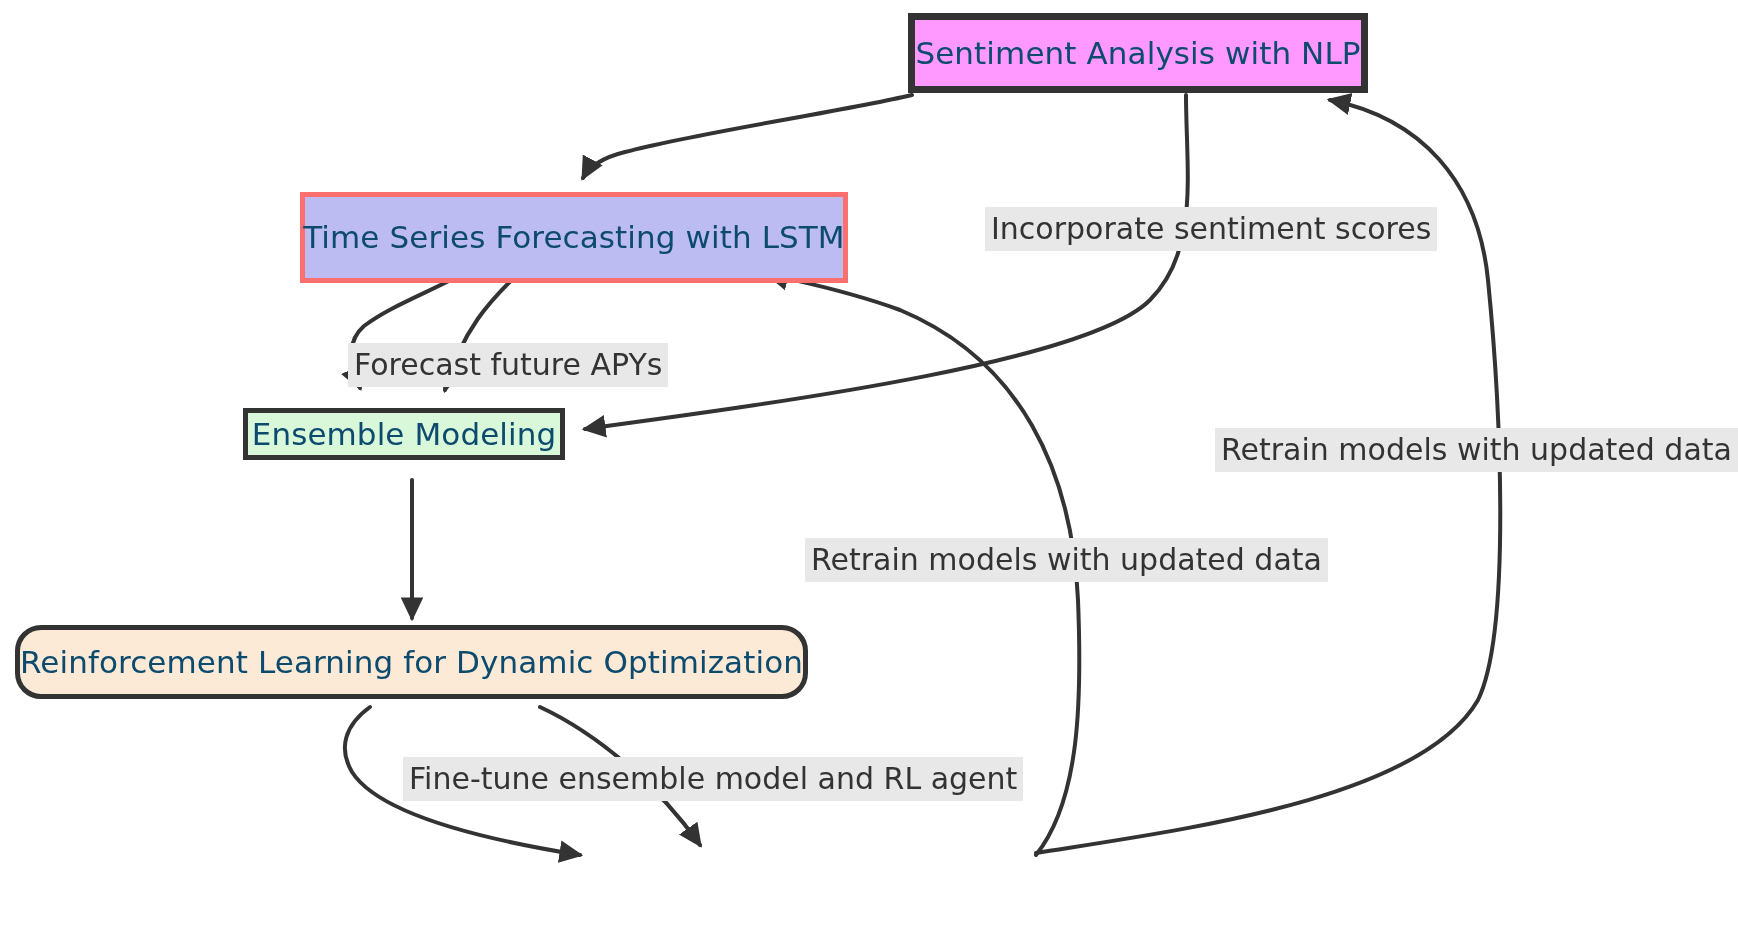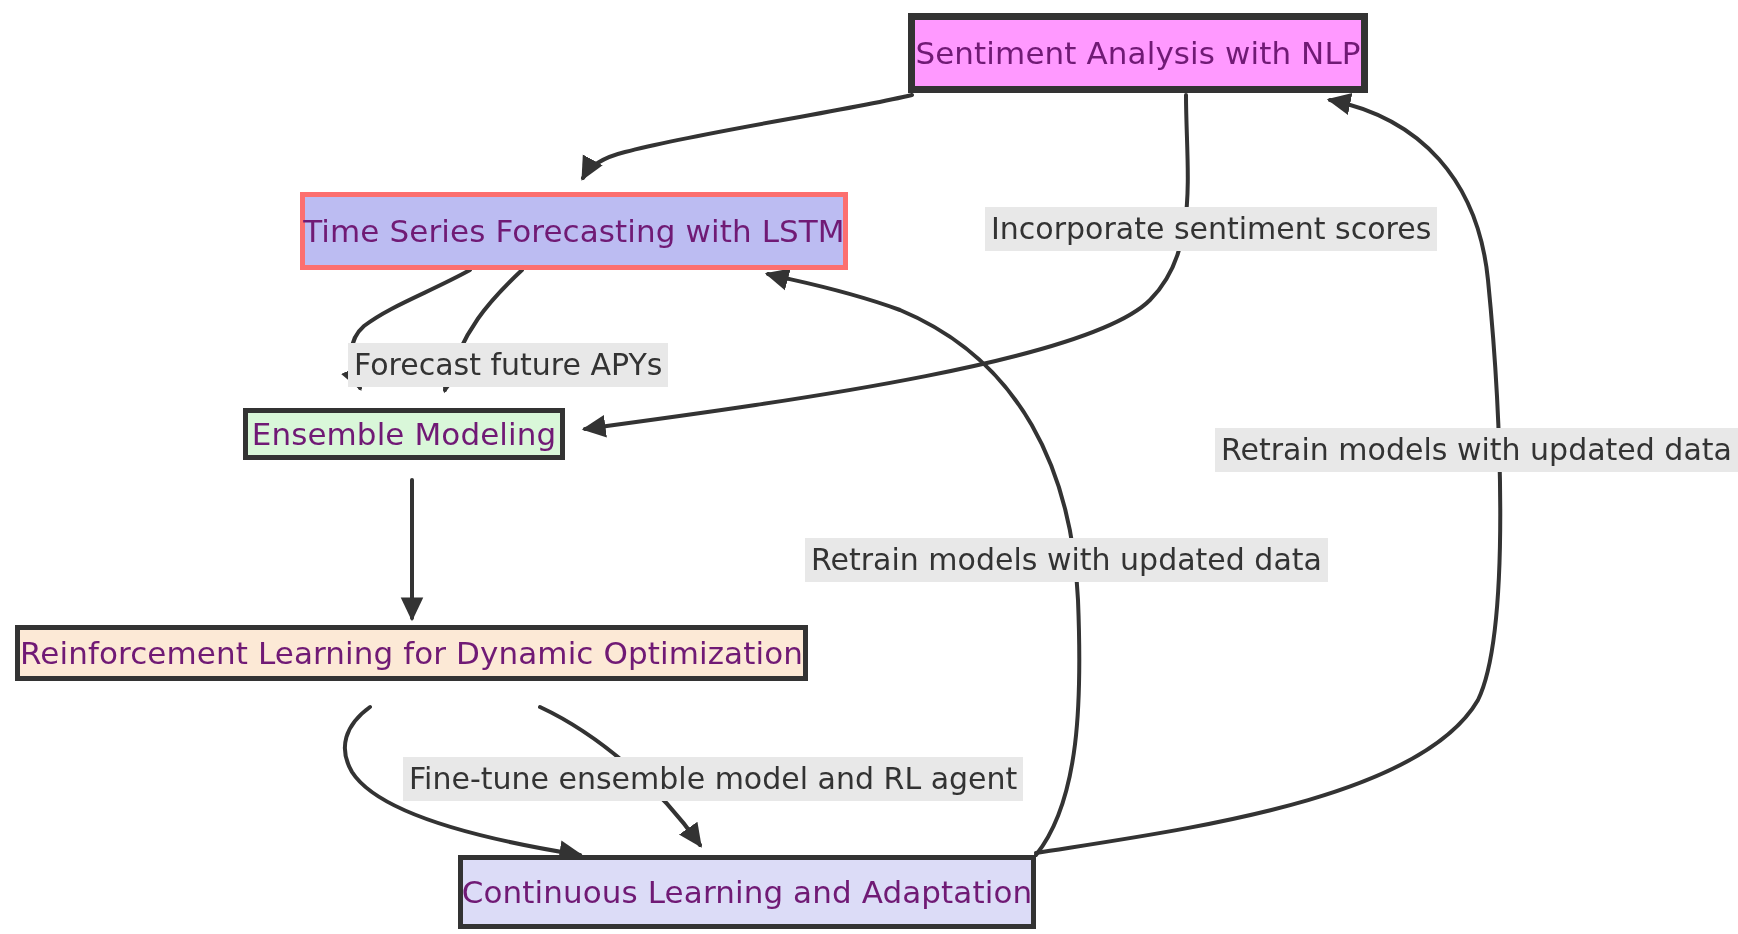--- a/index.html
+++ b/index.html
@@ -33,21 +33,21 @@
     stroke-linejoin: round;
   }
   .node {
     position: absolute;
     box-sizing: border-box;
     display: flex;
     align-items: center;
     justify-content: center;
     padding: 0 18px;
     white-space: nowrap;
-    color: #701a75;
+    color: #0c4a6e;
     font-size: 31px;
     line-height: 1.1;
     letter-spacing: 0.1px;
   }
   .node-sentiment {
     background: #ff99ff;
     border: 7px solid #333333;
   }
   .node-lstm {
     background: #bcbcf2;
@@ -103,35 +103,32 @@
 
     <path class="edge-path" marker-end="url(#arrow)" d="M 1036,855 C 1080,800 1082,700 1078,600 C 1072,470 1020,360 900,310 C 840,288 790,280 768,274"></path>
 
     <path class="edge-path" marker-end="url(#arrow)" d="M 1036,853 C 1180,830 1420,800 1478,700 C 1512,630 1500,400 1488,280 C 1478,180 1420,118 1330,100"></path>
   </svg>
 
   <div class="node node-sentiment" style="left:908px; top:13px; width:460px; height:80px;">
     <span>Sentiment Analysis with NLP</span>
   </div>
 
-  <div class="node node-lstm" style="left:300px; top:192px; width:548px; height:78px;">
+  <div class="node node-lstm" style="left:300px; top:192px; width:548px; height:91px;">
     <span>Time Series Forecasting with LSTM</span>
   </div>
 
   <div class="node node-ensemble" style="left:243px; top:408px; width:322px; height:52px;">
     <span>Ensemble Modeling</span>
   </div>
 
-  <div class="node node-rl" style="left:15px; top:625px; width:793px; height:56px;">
+  <div class="node node-rl" style="left:15px; top:625px; width:793px; height:74px;border-radius:26px;">
     <span>Reinforcement Learning for Dynamic Optimization</span>
   </div>
 
-  <div class="node node-continuous" style="left:458px; top:855px; width:578px; height:74px;">
-    <span>Continuous Learning and Adaptation</span>
-  </div>
 
   <div class="edge-label" style="left:985px; top:207px;">Incorporate sentiment scores</div>
 
   <div class="edge-label" style="left:348px; top:319px;margin-top:24px;">Forecast future APYs</div>
 
   <div class="edge-label" style="left:1215px; top:428px;">Retrain models with updated data</div>
 
   <div class="edge-label" style="left:805px; top:538px;">Retrain models with updated data</div>
 
   <div class="edge-label" style="left:364px; top:757px;margin-left:39px;">Fine-tune ensemble model and RL agent</div>

